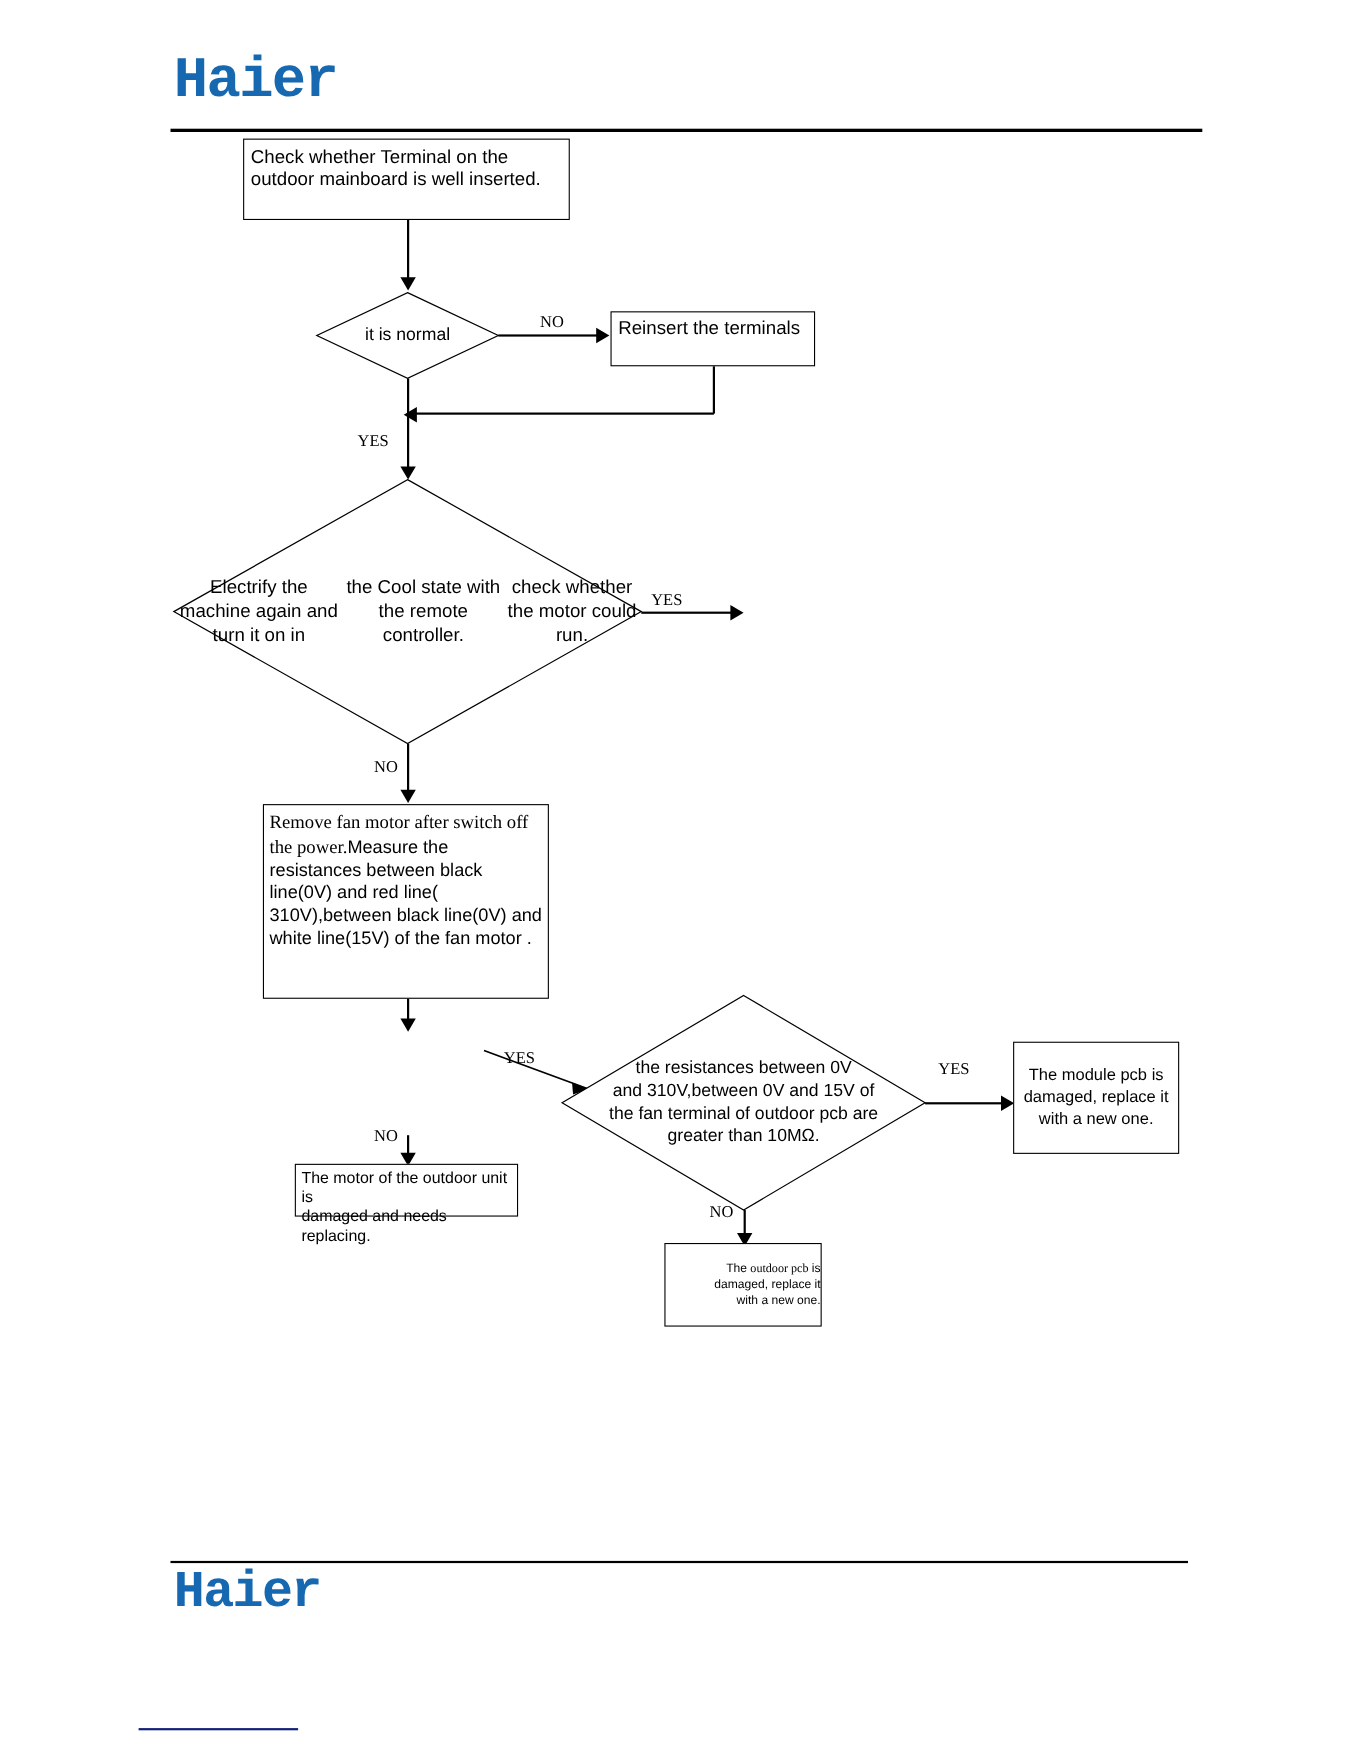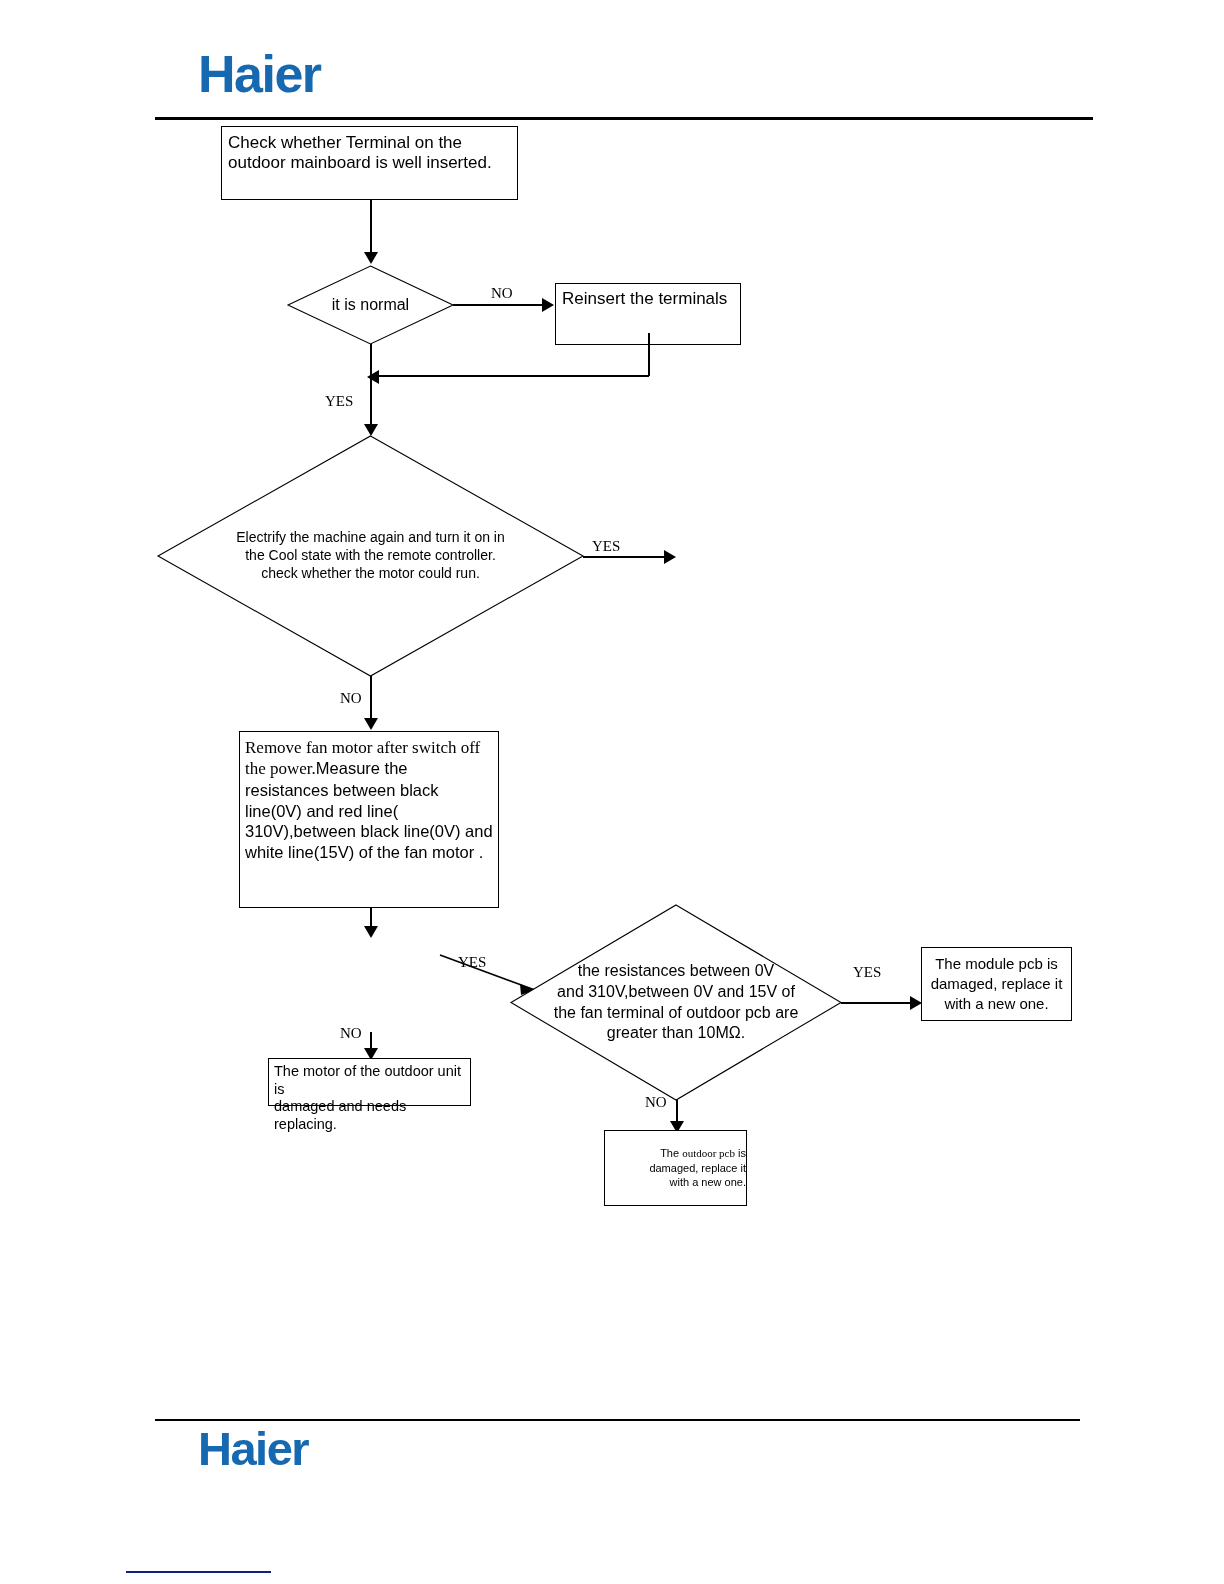--- a/index.html
+++ b/index.html
@@ -1,22 +1,22 @@
 <!DOCTYPE html>
 <html><head>
 <meta charset="utf-8">
 <style>
   html,body{margin:0;padding:0;background:#fff;}
   body{width:1224px;height:1584px;position:relative;overflow:hidden;
        font-family:"Liberation Sans",sans-serif;color:#000;}
   .page{position:absolute;inset:0;}
 
   
-  .haier{position:absolute;font-family:Liberation Sans, sans-serif;
-         font-weight:bold;letter-spacing:-1.5px;line-height:1;margin-left:40px;}
+  .haier{position:absolute;font-family:Liberation Mono, monospace;
+         font-weight:bold;letter-spacing:-1.5px;line-height:1;}
   #haier-top{left:158px;top:48px;font-size:52px;color:#1668b0;}
   #haier-bottom{left:158px;top:1425px;font-size:47px;color:#1668b0;}
 
   .rule{position:absolute;background:#000;}
   #header-rule{left:155px;top:117px;width:938px;height:3px;}
   #footer-rule{left:155px;top:1419px;width:925px;height:2px;}
   #bottom-blue-rule{left:126px;top:1571px;width:145px;height:2px;background:#11207a;}
 
   
   .node{position:absolute;box-sizing:border-box;}
@@ -73,37 +73,37 @@
     <svg width="165" height="78" viewBox="0 0 165 78">
       <polygon points="82.5,0 165,39 82.5,78 0,39" fill="#fff" stroke="#000" stroke-width="1.1"></polygon>
     </svg>
     <div class="dtext sans" style="font-size:16px;">it is normal</div>
   </div>
 
   <div class="ln lnh" style="left:453px;top:304px;width:94px;"></div>
   <div class="arrow-r" style="left:542px;top:298px;"></div>
   <div class="elabel" style="left:491px;top:285px;">NO</div>
 
-  <div class="node box left" style="left:555px;top:283px;width:186px;height:62px;padding:5px 4px 0 6px;align-items:flex-start;">
+  <div class="node box left" style="left:555px;top:283px;width:186px;height:50px;padding:5px 4px 0 6px;align-items:flex-start;">
     <div class="txt sans" style="font-size:17px;line-height:1.15;">Reinsert the terminals</div>
   </div>
 
   <div class="ln lnv" style="left:648px;top:333px;height:43px;"></div>
   <div class="ln lnh" style="left:378px;top:375px;width:271px;"></div>
   <div class="arrow-l" style="left:367px;top:370px;"></div>
 
   <div class="ln lnv" style="left:370px;top:344px;height:88px;"></div>
   <div class="elabel" style="left:325px;top:393px;">YES</div>
   <div class="arrow-d" style="left:364px;top:424px;"></div>
 
   <div class="diamond" style="left:158px;top:436px;width:425px;height:240px;">
     <svg width="425" height="240" viewBox="0 0 425 240">
       <polygon points="212.5,0 425,120 212.5,240 0,120" fill="#fff" stroke="#000" stroke-width="1.1"></polygon>
     </svg>
-    <div class="dtext sans" style="font-size:14px;line-height:1.28;flex-direction:column;">
+    <div class="dtext sans" style="font-size:17px;line-height:1.28;flex-direction:row;">
       <span>Electrify the machine again and turn it on in</span>
       <span>the Cool state with the remote controller.</span>
       <span>check whether the motor could run.</span>
     </div>
   </div>
 
   <div class="ln lnh" style="left:583px;top:556px;width:86px;"></div>
   <div class="arrow-r" style="left:664px;top:550px;"></div>
   <div class="elabel" style="left:592px;top:538px;">YES</div>
 
@@ -150,21 +150,21 @@
       <span>and  310V,between 0V and 15V of</span>
       <span>the fan terminal of outdoor pcb are</span>
       <span>greater than 10MΩ.</span>
     </div>
   </div>
 
   <div class="ln lnh" style="left:841px;top:1002px;width:76px;"></div>
   <div class="arrow-r" style="left:910px;top:996px;"></div>
   <div class="elabel" style="left:853px;top:964px;">YES</div>
 
-  <div class="node box center" style="left:921px;top:947px;width:151px;height:74px;">
+  <div class="node box center" style="left:921px;top:947px;width:151px;height:102px;">
     <div class="txt sans" style="font-size:15px;line-height:1.33;">
       <div>The module pcb is</div>
       <div>damaged, replace it</div>
       <div>with a new one.</div>
     </div>
   </div>
 
   <div class="ln lnv" style="left:676px;top:1100px;height:25px;"></div>
   <div class="elabel" style="left:645px;top:1094px;">NO</div>
   <div class="arrow-d" style="left:670px;top:1121px;"></div>

